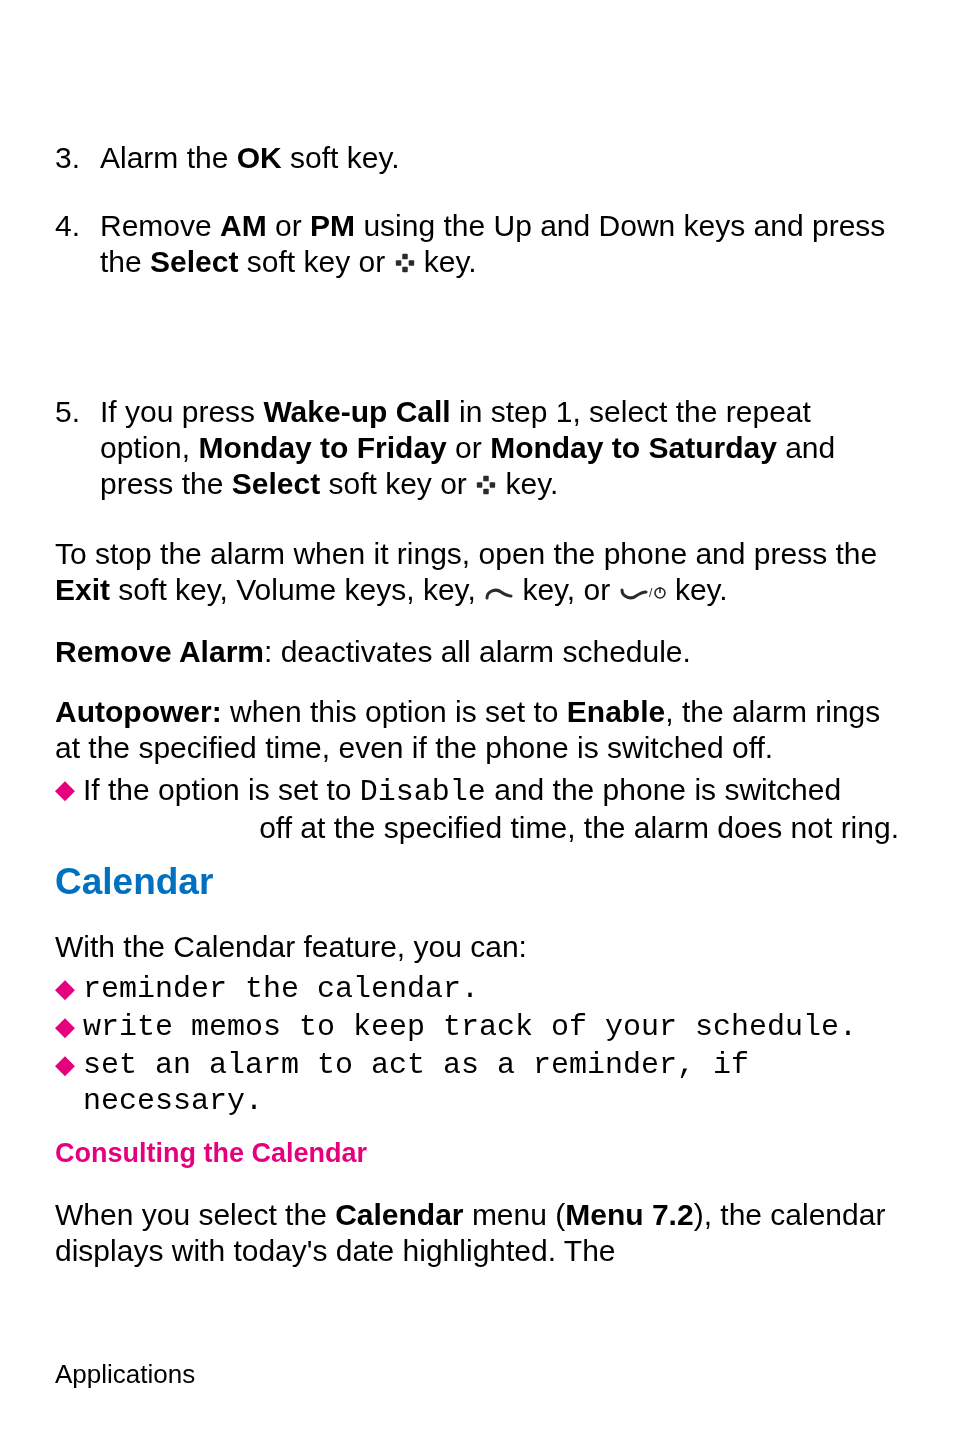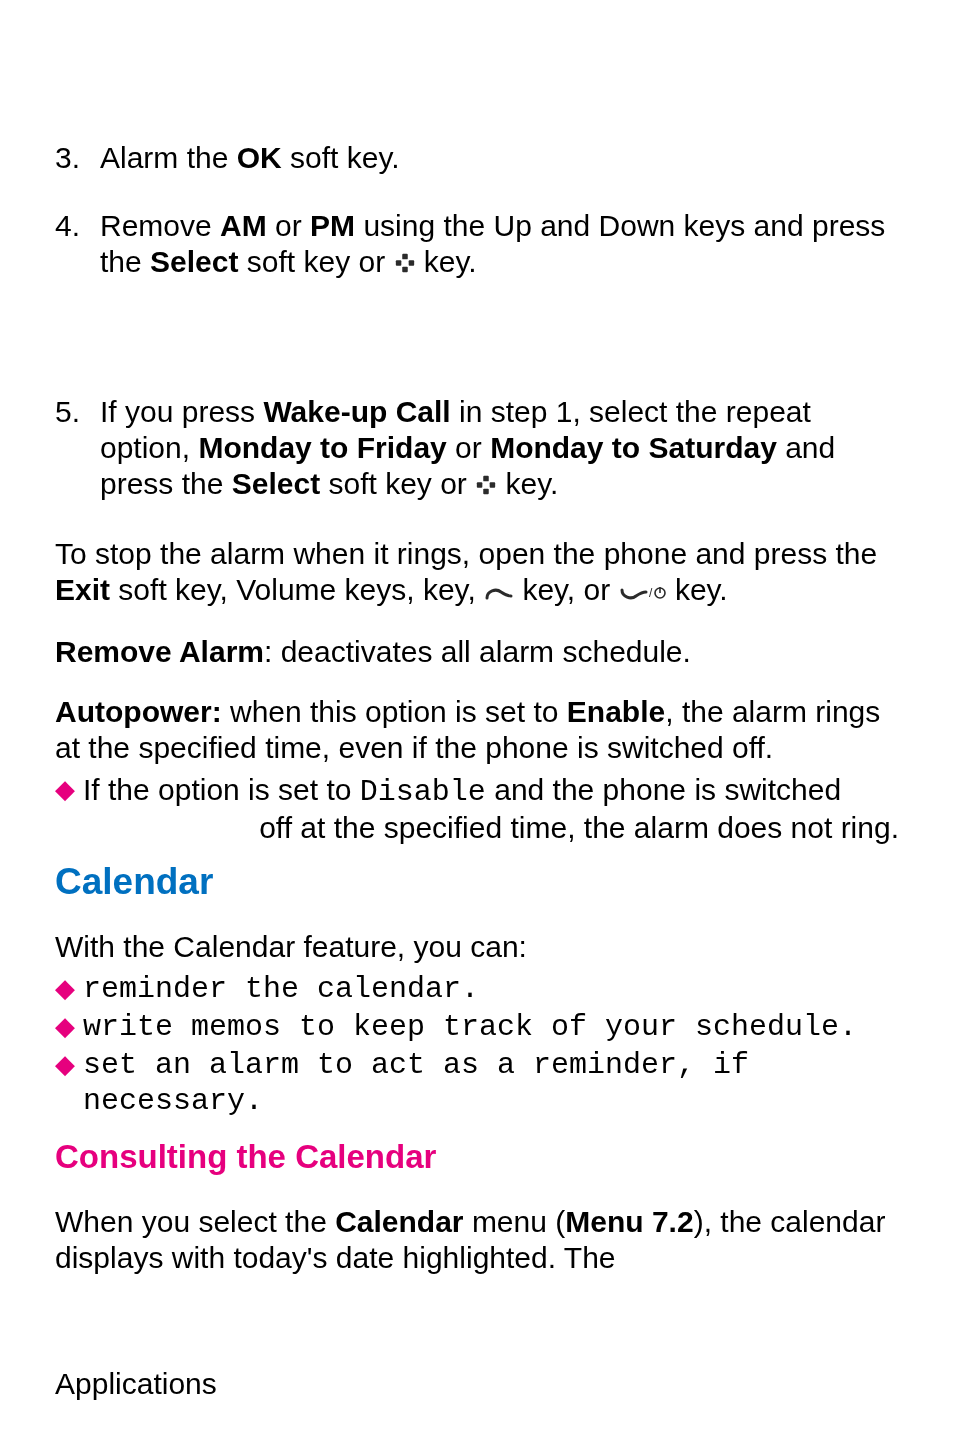--- a/index.html
+++ b/index.html
@@ -39,21 +39,21 @@
     font-stretch: condensed;
     font-size: 37px;
     margin-top: 14px;
     margin-bottom: 2px;
   }
   .h-pink {
     color: #e6007e;
     font-weight: bold;
     font-family: "Arial Narrow", "Helvetica Neue Condensed", Arial, sans-serif;
     font-stretch: condensed;
-    font-size: 33px;
+    font-size: 27px;
     margin-top: 18px;
     margin-bottom: 28px;
   }
   .serif { font-family: Liberation Mono, monospace; }
   .bullet-row {
     display: flex;
     margin-top: 2px;
     margin-bottom: 2px;
   }
   .bullet-mark {
@@ -68,21 +68,21 @@
   .bullet-indent {
     padding-left: 35px;
     text-align: right;
   }
   .icon-inline {
     display: inline-block;
     vertical-align: middle;
   }
   .footer {
     margin-top: 90px;
-    font-size: 30px;
+    font-size: 26px;
   }
   .footer-title { }
   .footer-page { padding-left: 10px; }
 </style>
 </head>
 <body>
 
 <div class="numlist">
   <div class="numlist-row">
     <div class="numlist-num">3.</div>

